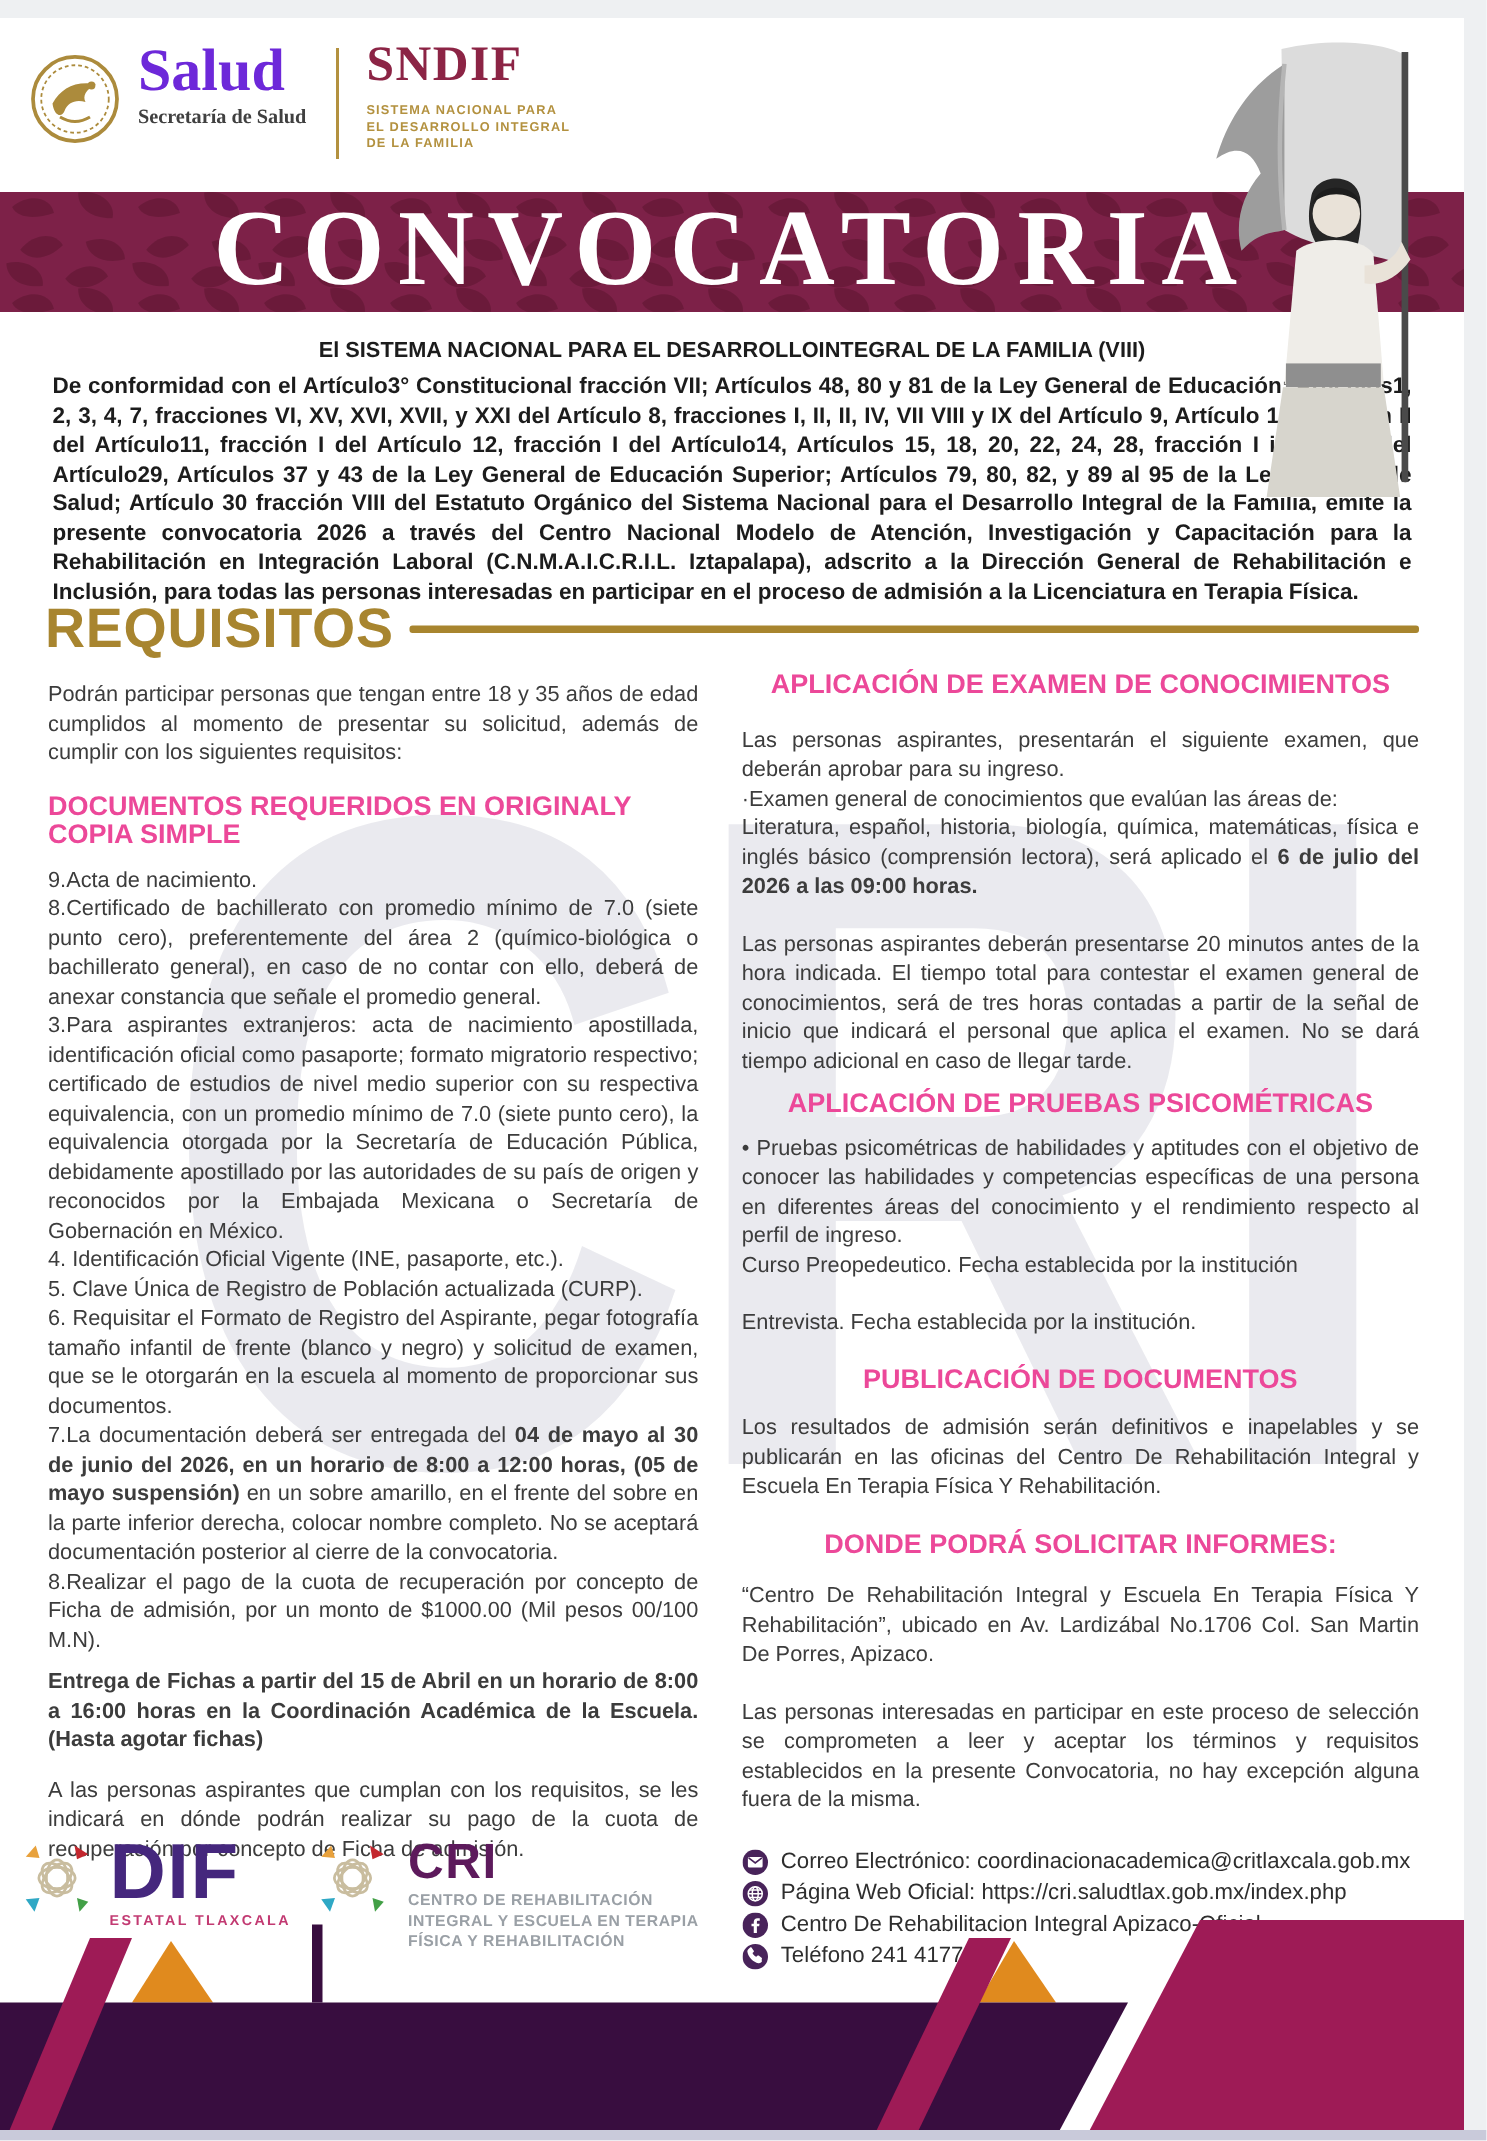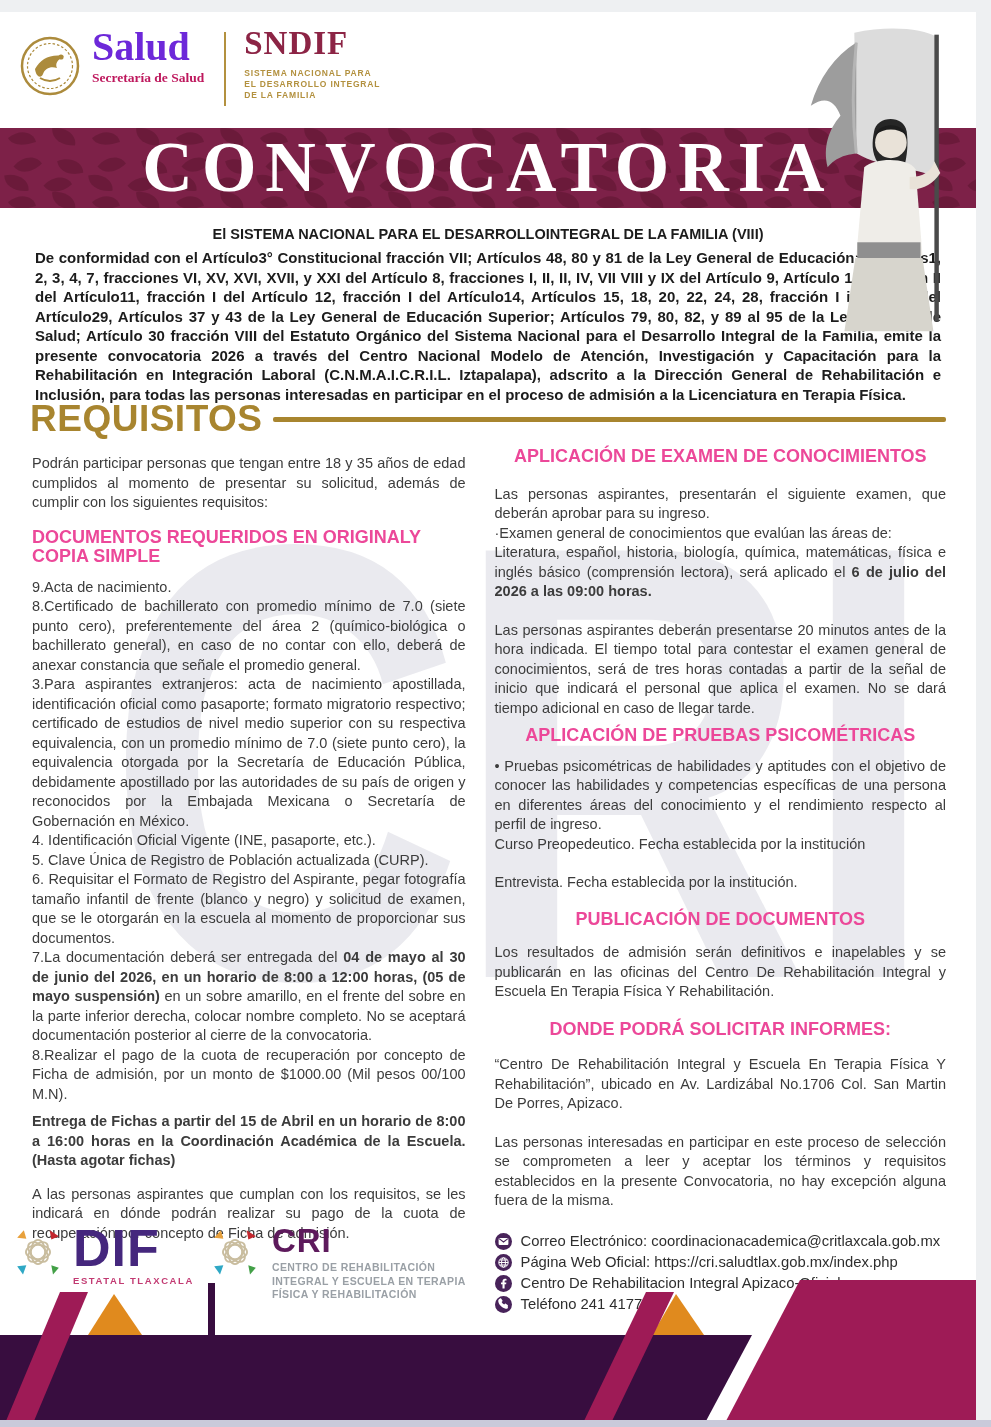--- a/index.html
+++ b/index.html
@@ -21,21 +21,21 @@
     color:#dadae2;opacity:.55;text-align:center;
     transform:scaleX(.8) scaleY(1.0);transform-origin:center top;
     pointer-events:none;user-select:none;
   }
 
   
   .hdr{position:absolute;left:18px;top:14px;display:flex;align-items:flex-start;z-index:2;}
   .seal{width:64px;height:64px;margin-top:8px;}
   .salud-block{margin-left:10px;}
   .salud-title{font-family:"Liberation Serif",serif;font-weight:700;color:#6d28d9;font-size:40px;line-height:42px;}
-  .salud-sub{font-family:"Liberation Serif",serif;font-weight:700;color:#be185d;font-size:13.5px;margin-top:2px;}
+  .salud-sub{font-family:"Liberation Serif",serif;font-weight:700;color:#404040;font-size:13.5px;margin-top:2px;}
   .hdr-div{width:2px;height:74px;background:#b3913f;margin:6px 18px 0 20px;}
   .sndif-title{font-family:"Liberation Serif",serif;font-weight:700;color:#8c2445;font-size:33px;line-height:34px;letter-spacing:1px;}
   .sndif-sub{margin-top:8px;color:#b3913f;font-size:8.5px;font-weight:700;letter-spacing:.8px;line-height:11px;}
 
   .woman{position:absolute;left:795px;top:13px;width:173px;height:310px;z-index:4;}
 
   
   .banner{position:absolute;left:0;top:116px;width:976px;height:80px;z-index:2;}
   .banner svg.bg{position:absolute;left:0;top:0;}
   .banner-title{

